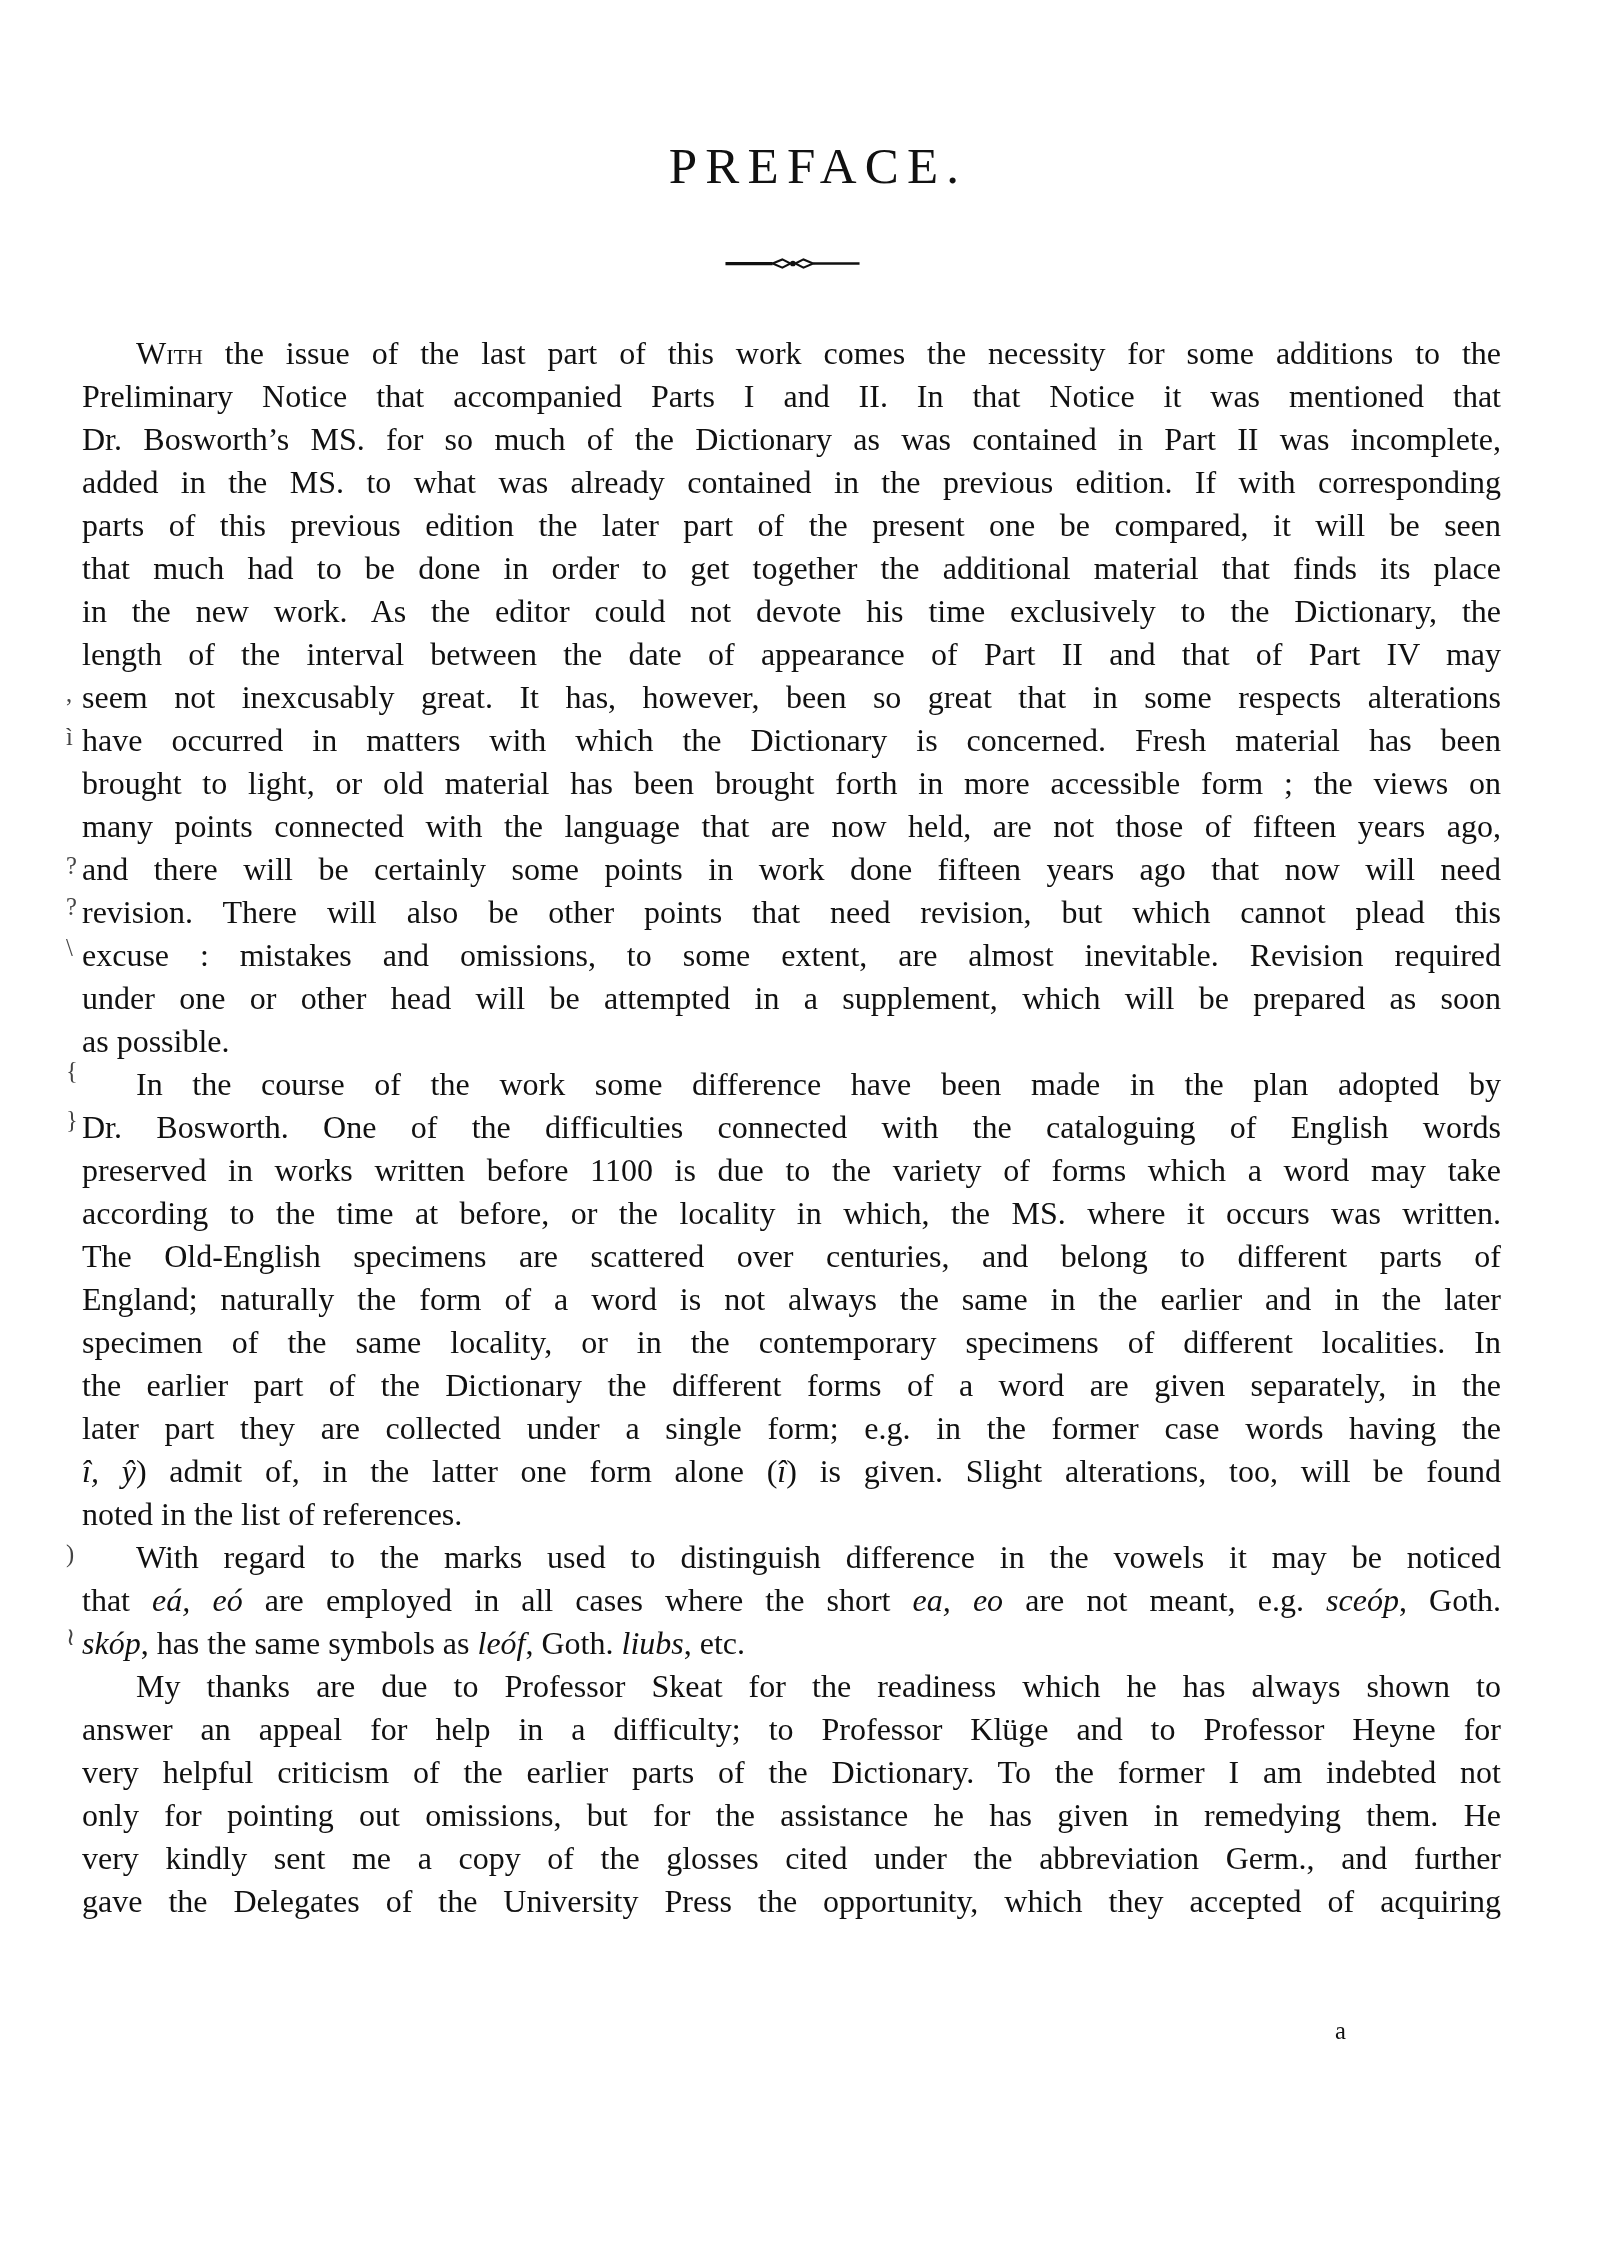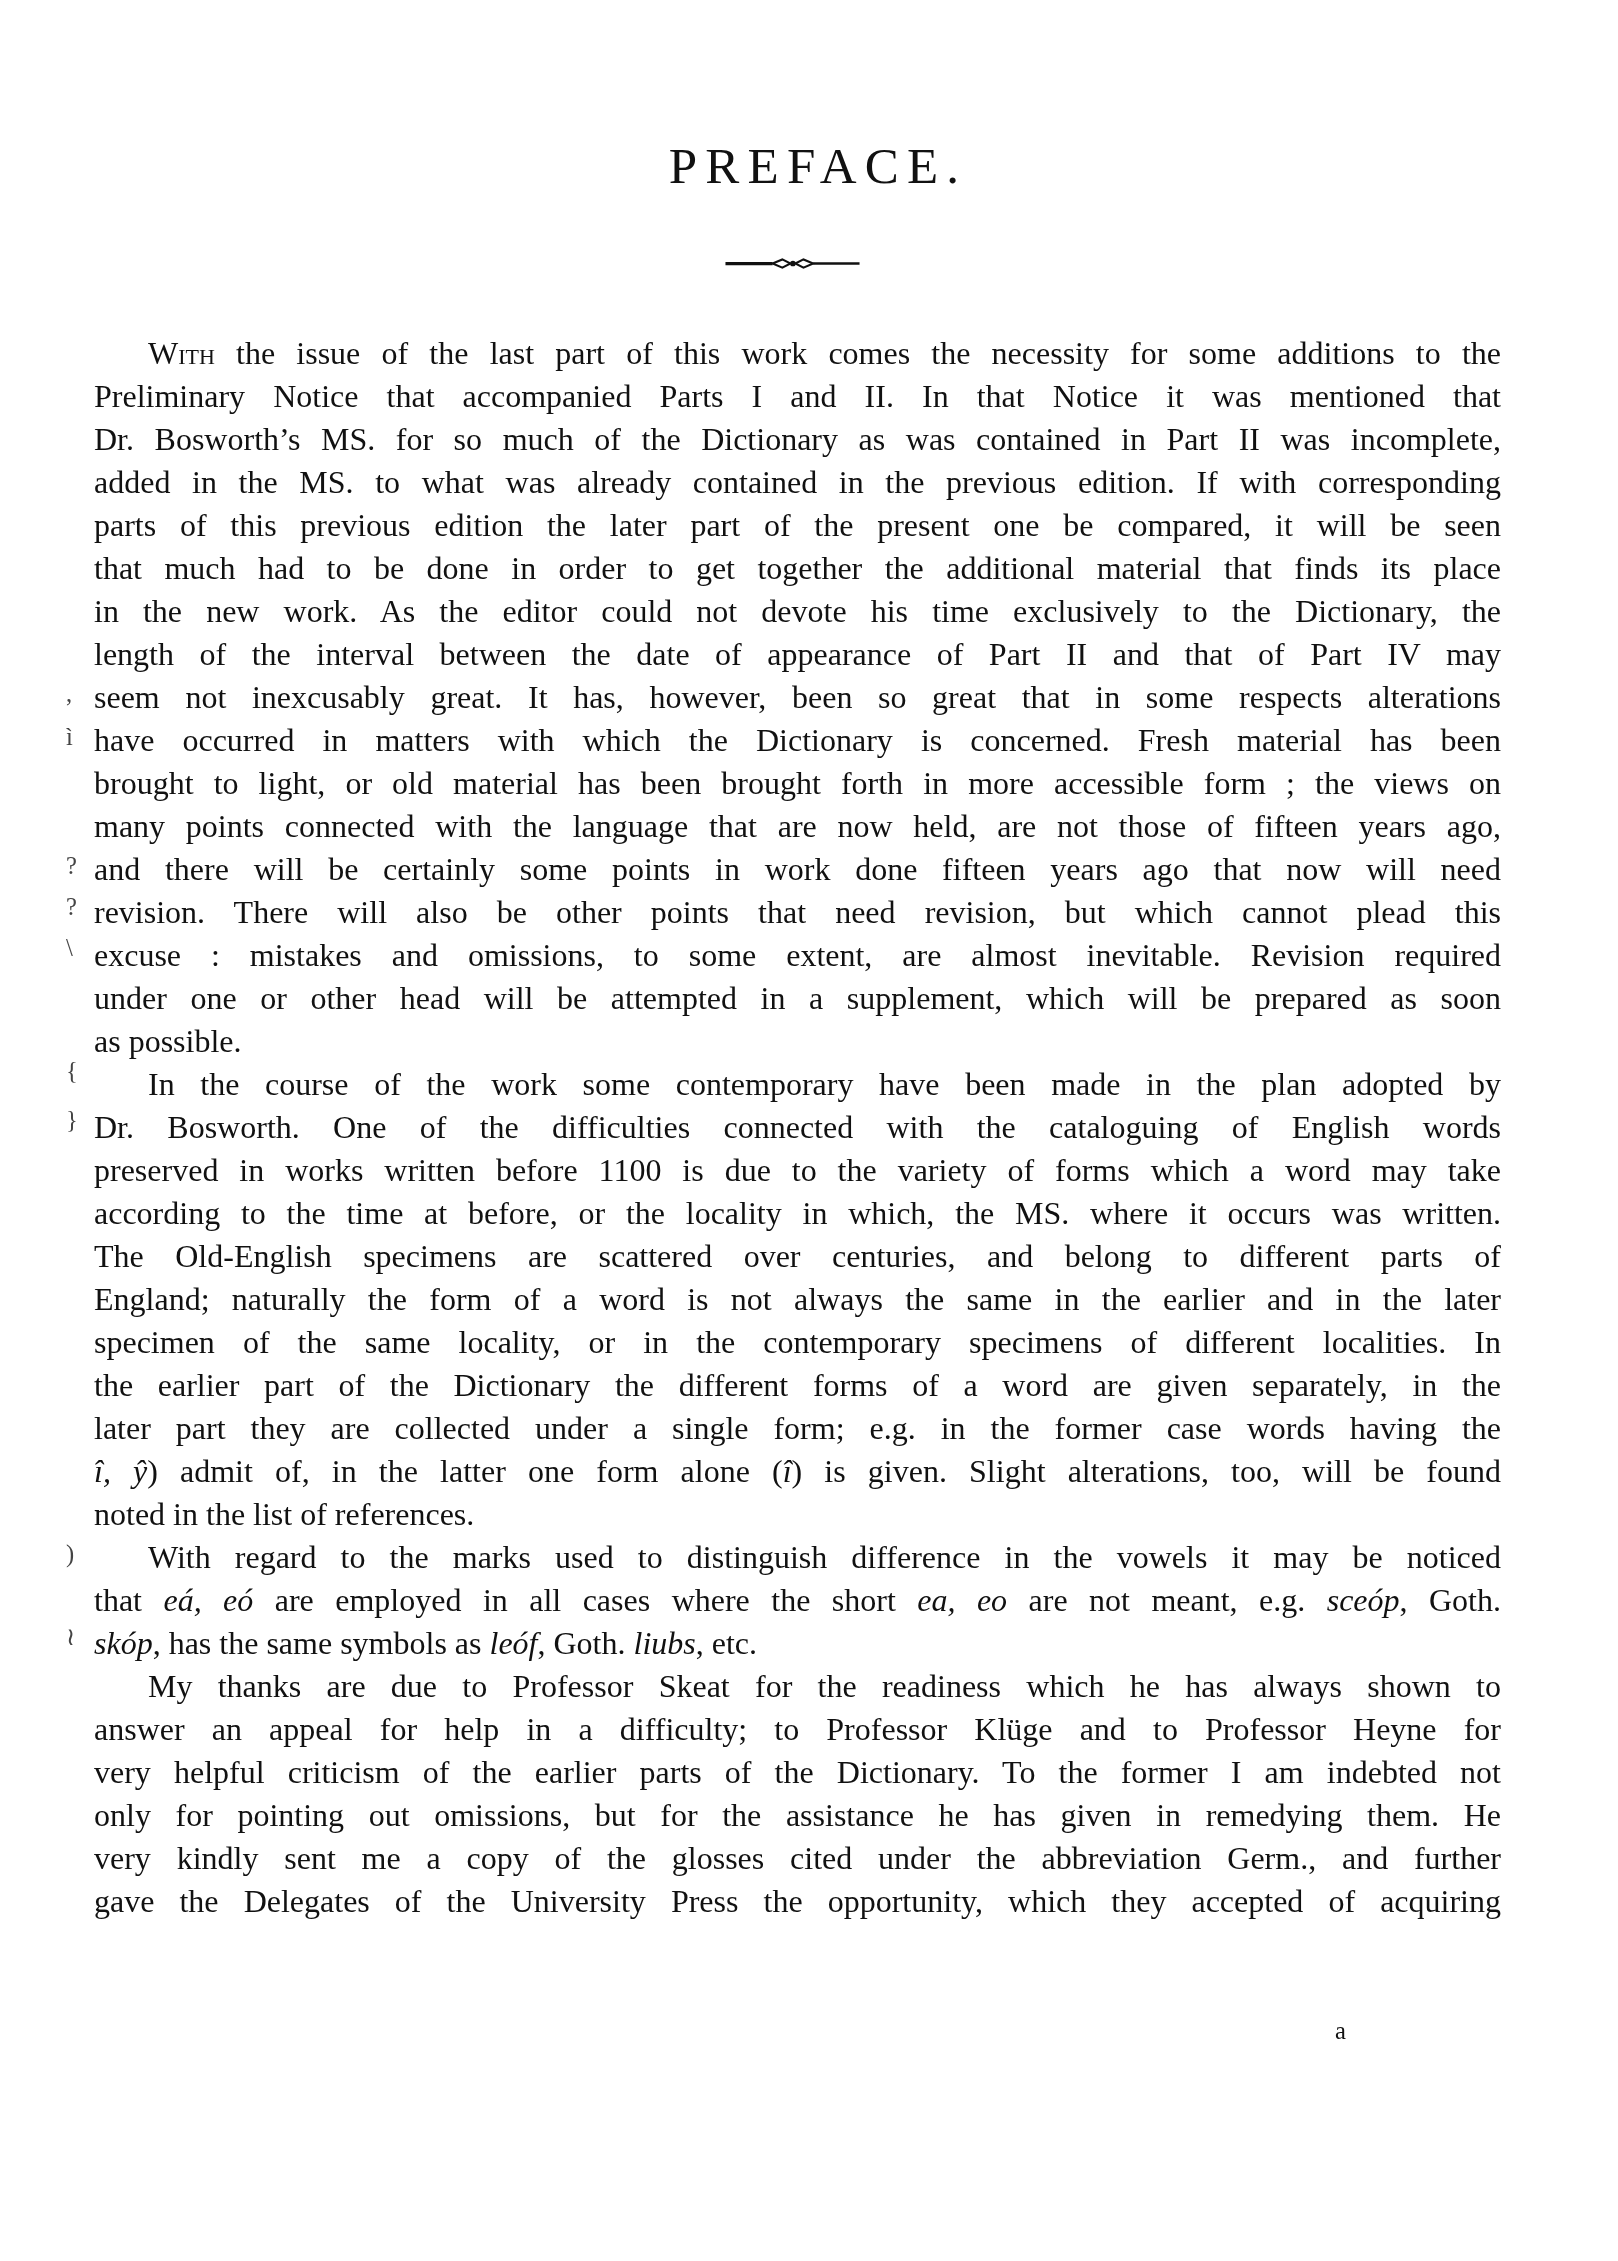--- a/index.html
+++ b/index.html
@@ -10,21 +10,21 @@
   .title {
     position: absolute; left: 0; width: 1618px; top: 138px;
     text-align: center; font-size: 51px; letter-spacing: 8.2px; font-weight: normal;
     margin: 0; line-height: 57px; padding-left: 18px; box-sizing: border-box;
   }
   .ornament { position: absolute; left: 725px; top: 257px; width: 135px; height: 13px; }
   .body-text {
     position: absolute; left: 82px; top: 332px; width: 1419px;
     font-size: 32px; line-height: 43px; text-align: justify;
   }
-  .line { display: block; white-space: nowrap; text-align-last: justify; text-align: justify; height: 43px; margin-left: 12px; }
+  .line { display: block; white-space: nowrap; text-align-last: justify; text-align: justify; height: 43px; }
   .line.last { text-align-last: left; }
   .line.indent { padding-left: 54px; }
   .sc { font-variant: small-caps; }
   i { font-style: italic; }
   .sig { position: absolute; left: 1335px; top: 2017px; font-size: 24.6px; }
   .margin-marks { position: absolute; left: 66px; top: 680px; width: 18px; height: 983px; }
   .margin-marks span { position: absolute; left: 0; font-size: 24.6px; color: #444; }
 </style>
 </head>
 <body>
@@ -50,21 +50,21 @@
     <span class="line"><span>length of the interval between the date of appearance of Part II and that of Part IV may</span></span>
     <span class="line"><span>seem not inexcusably great.  It has, however, been so great that in some respects alterations</span></span>
     <span class="line"><span>have occurred in matters with which the Dictionary is concerned.  Fresh material has been</span></span>
     <span class="line"><span>brought to light, or old material has been brought forth in more accessible form ; the views on</span></span>
     <span class="line"><span>many points connected with the language that are now held, are not those of fifteen years ago,</span></span>
     <span class="line"><span>and there will be certainly some points in work done fifteen years ago that now will need</span></span>
     <span class="line"><span>revision.  There will also be other points that need revision, but which cannot plead this</span></span>
     <span class="line"><span>excuse : mistakes and omissions, to some extent, are almost inevitable.  Revision required</span></span>
     <span class="line"><span>under one or other head will be attempted in a supplement, which will be prepared as soon</span></span>
     <span class="line last"><span>as possible.</span></span>
-    <span class="line indent"><span>In the course of the work some contemporary have been made in the plan adopted by</span></span>
+    <span class="line indent"><span>In the course of the work some difference have been made in the plan adopted by</span></span>
     <span class="line"><span>Dr. Bosworth.  One of the difficulties connected with the cataloguing of English words</span></span>
     <span class="line"><span>preserved in works written before 1100 is due to the variety of forms which a word may take</span></span>
     <span class="line"><span>according to the time at before, or the locality in which, the MS. where it occurs was written.</span></span>
     <span class="line"><span>The Old-English specimens are scattered over centuries, and belong to different parts of</span></span>
     <span class="line"><span>England; naturally the form of a word is not always the same in the earlier and in the later</span></span>
     <span class="line"><span>specimen of the same locality, or in the contemporary specimens of different localities.  In</span></span>
     <span class="line"><span>the earlier part of the Dictionary the different forms of a word are given separately, in the</span></span>
     <span class="line"><span>later part they are collected under a single form; e.g. in the former case words having the</span></span>
     <span class="line"><i>î, ŷ</i><span>) admit of, in the latter one form alone (</span><i>î</i><span>) is given.  Slight alterations, too, will be found</span></span>
     <span class="line last"><span>noted in the list of references.</span></span>

